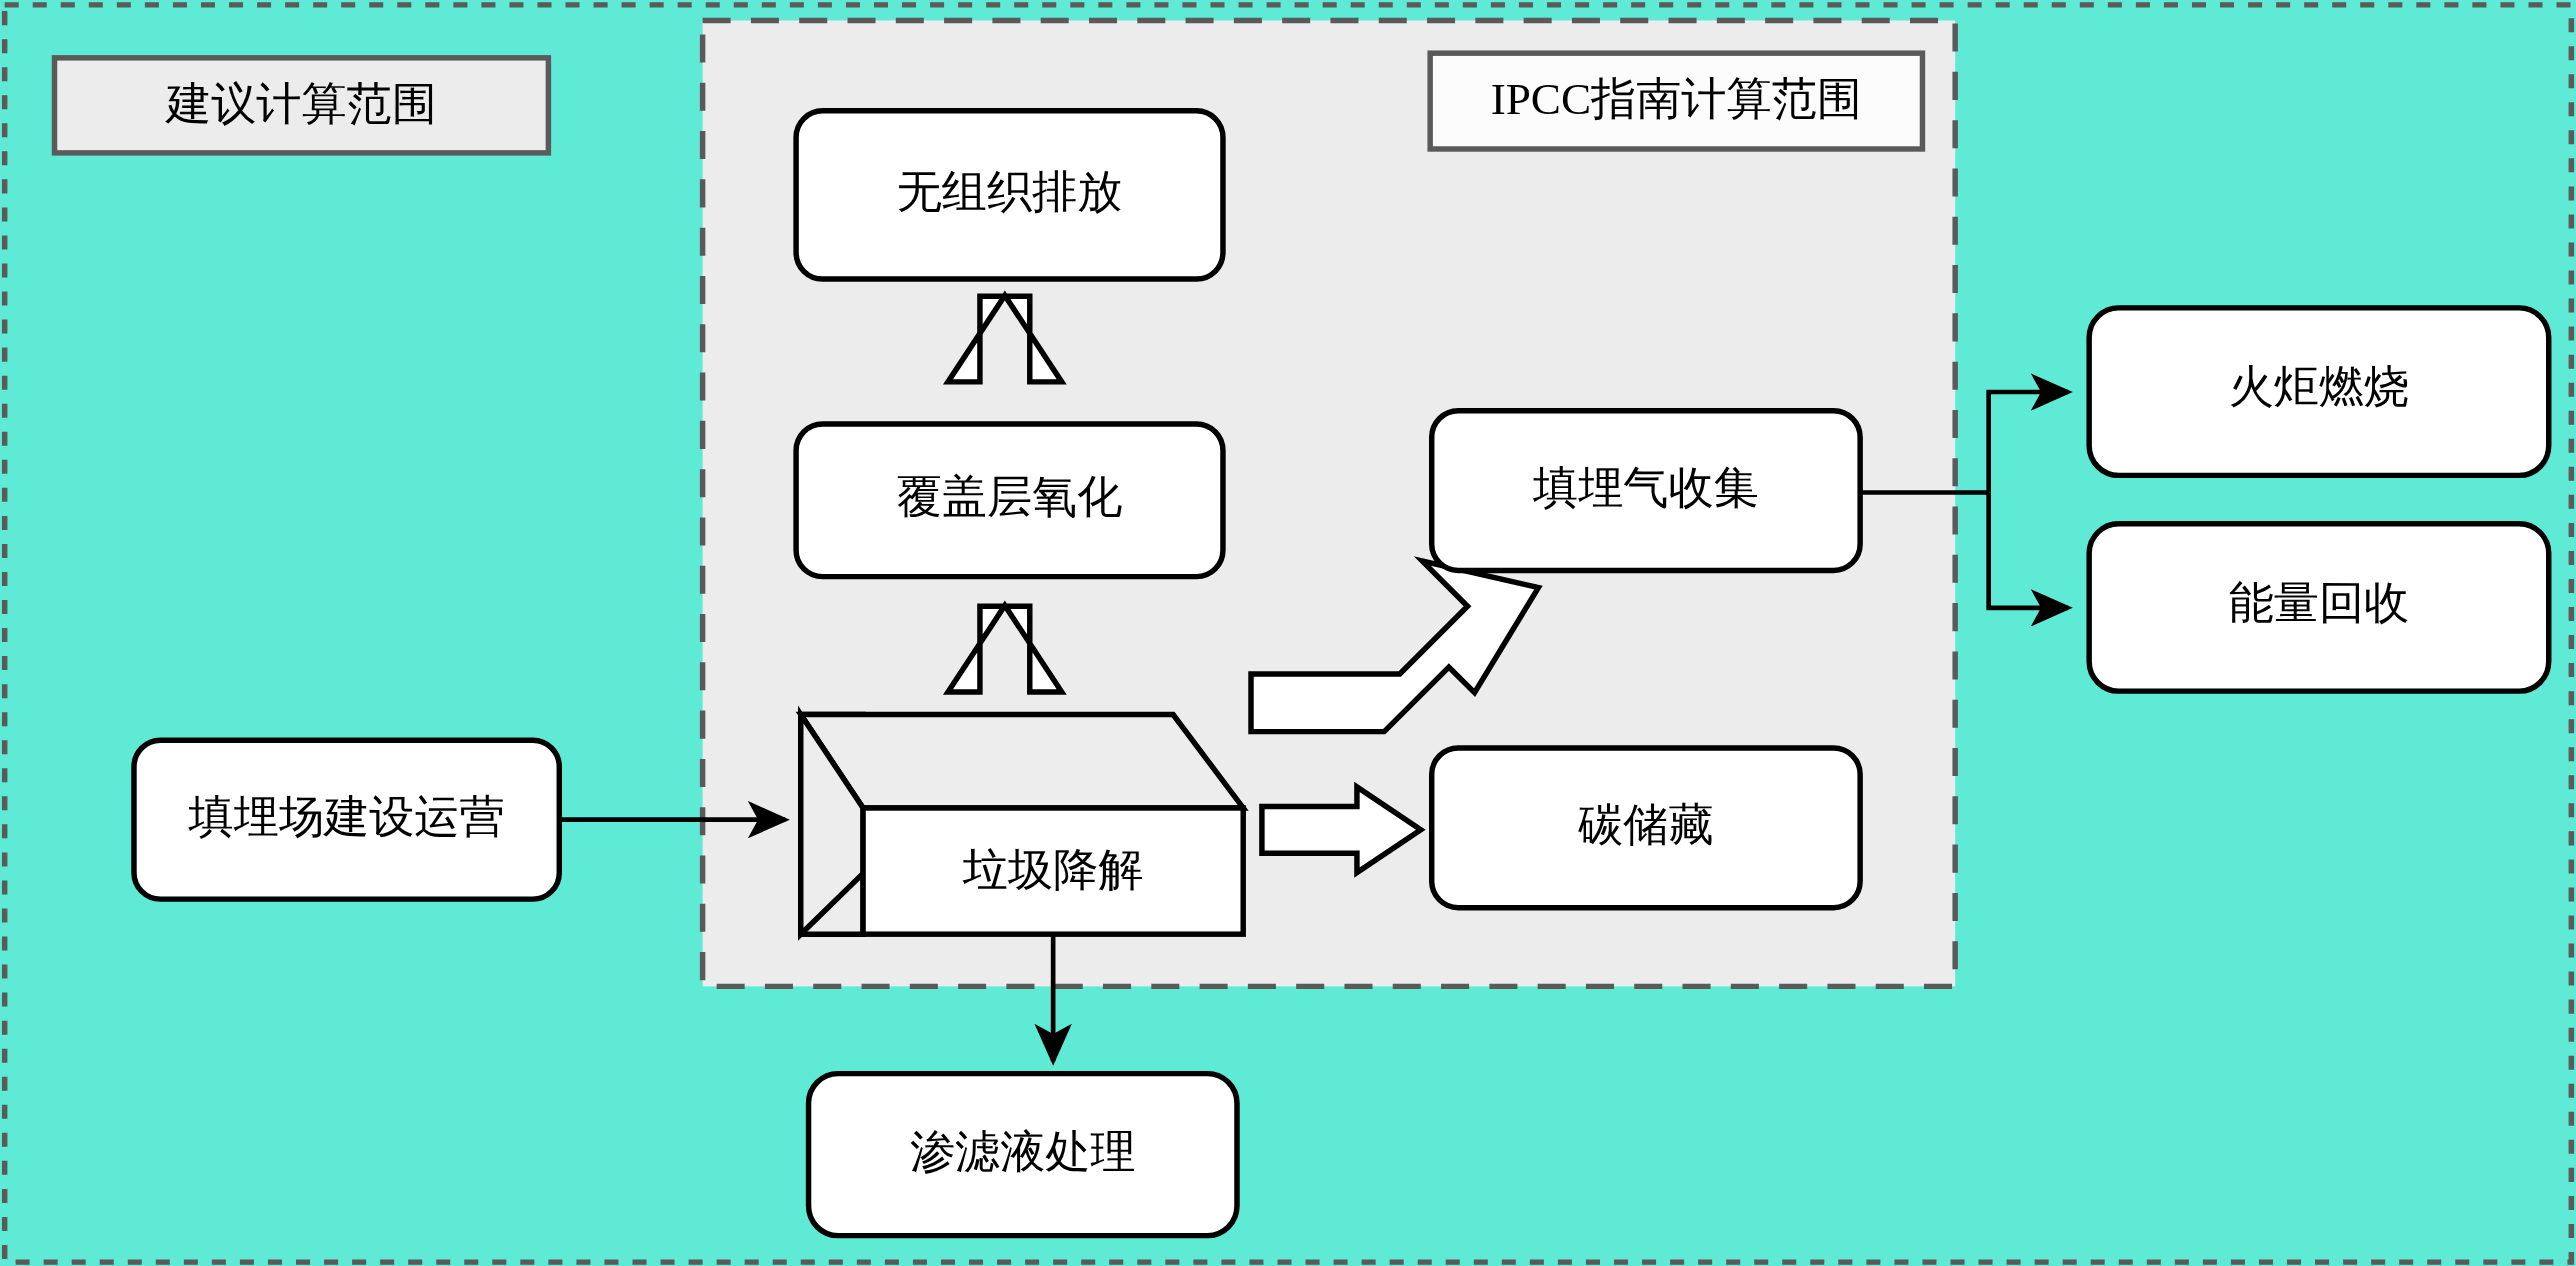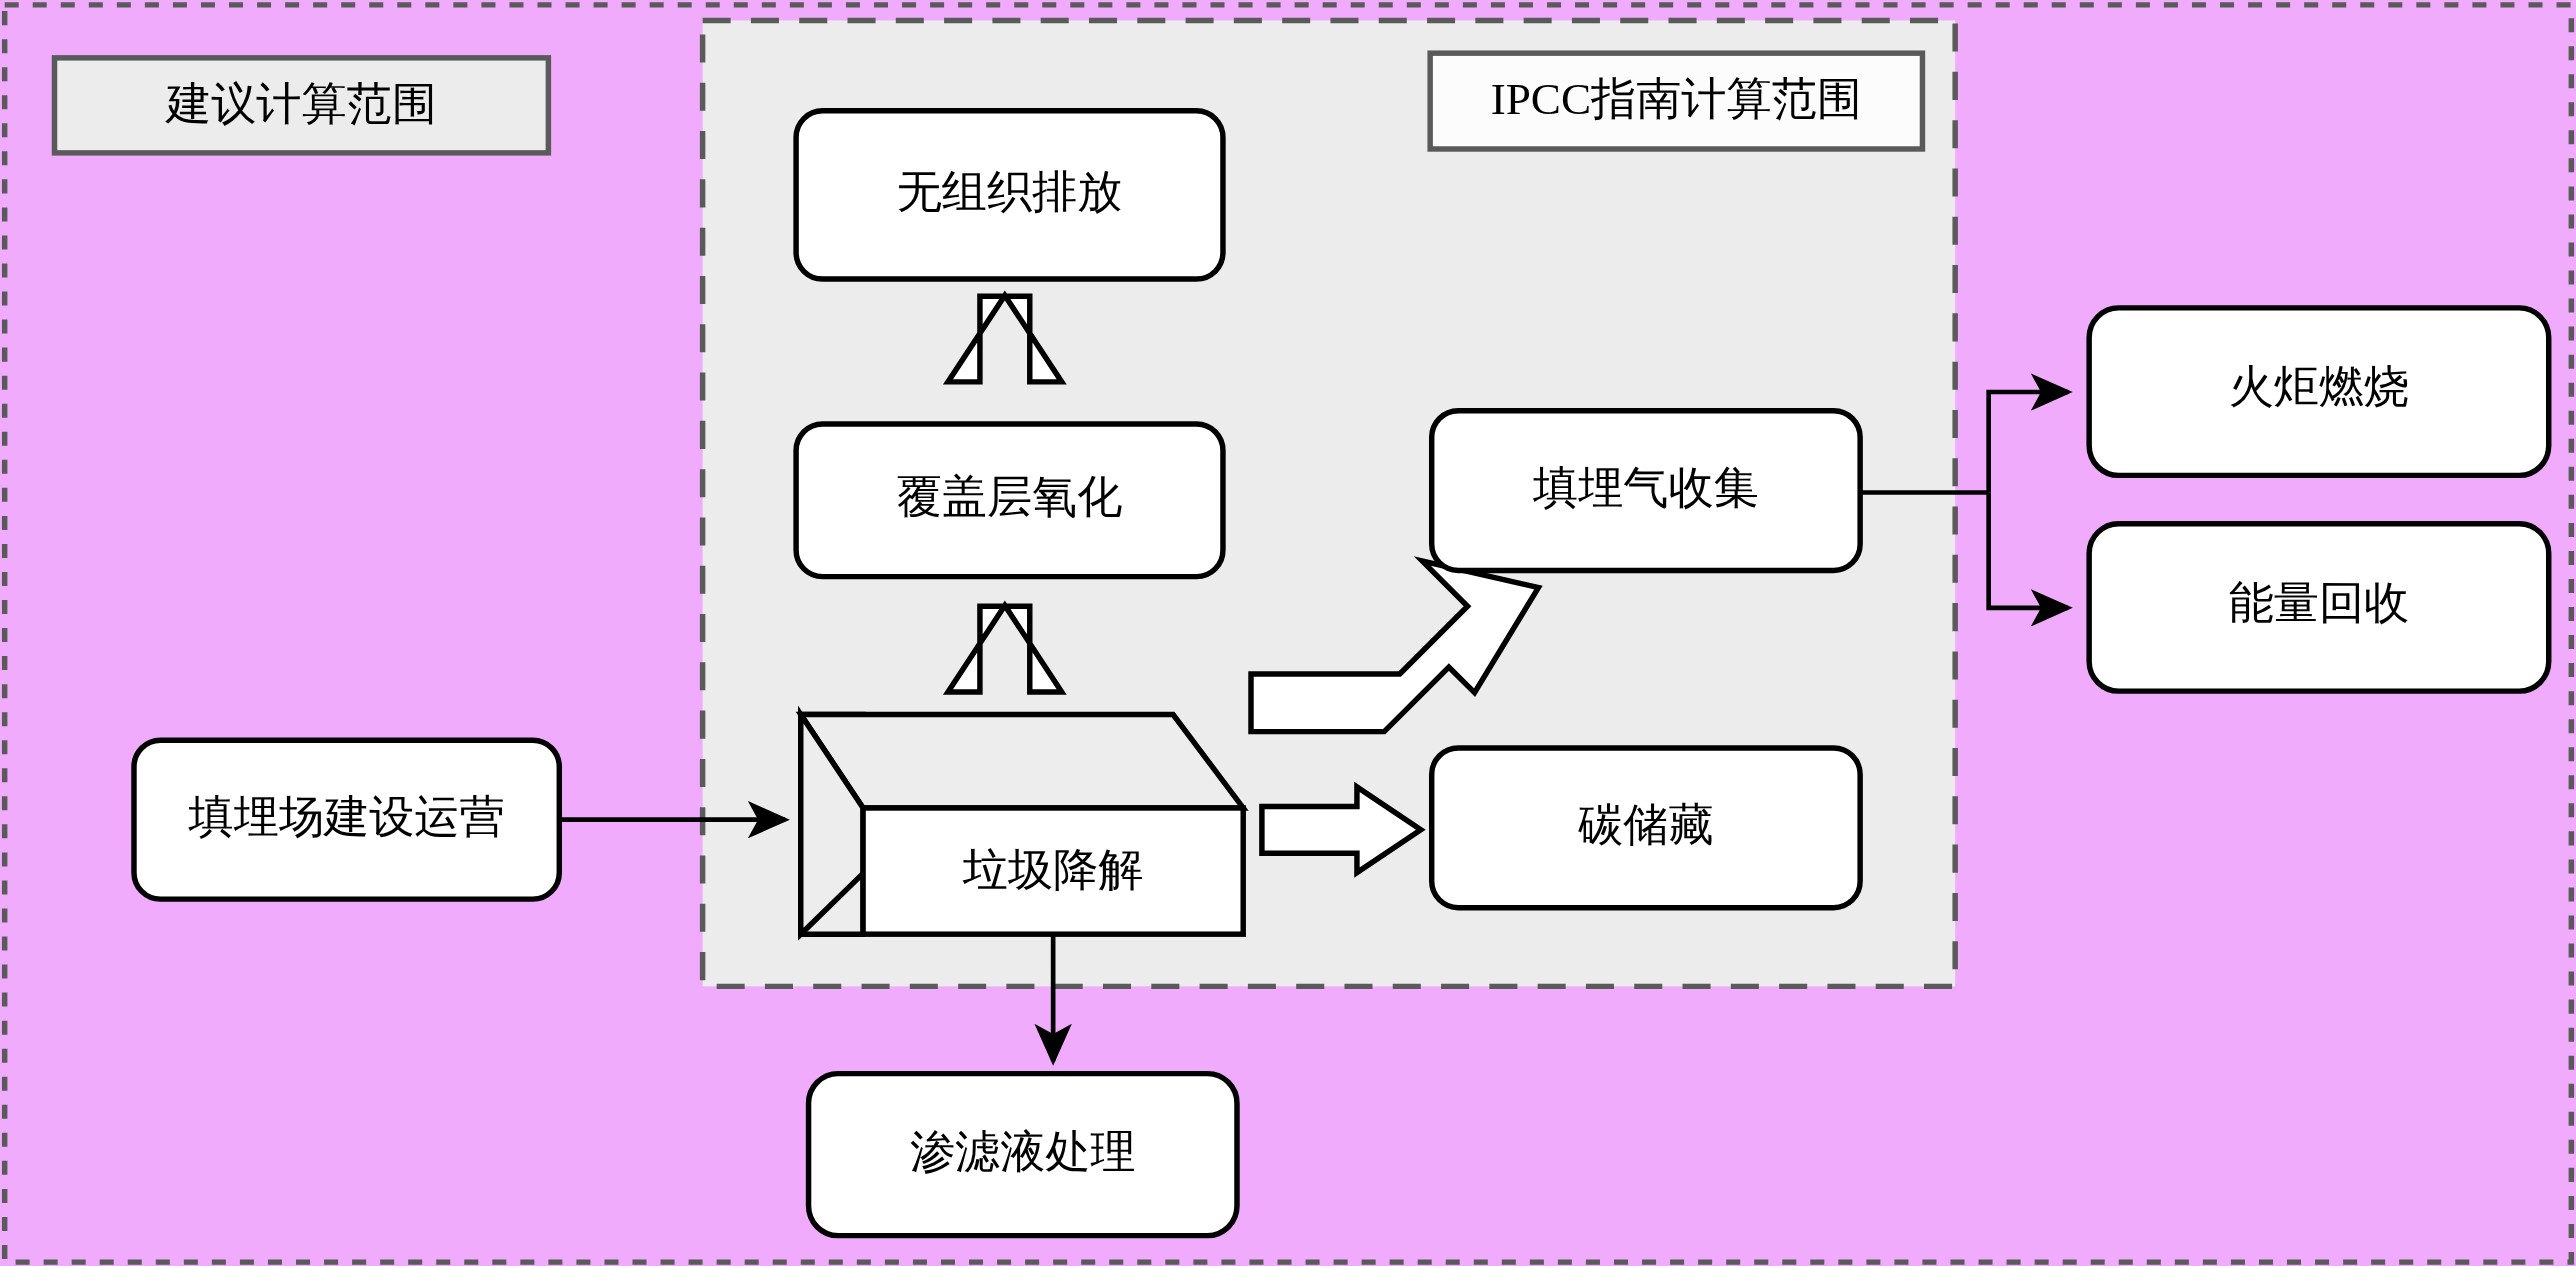--- a/index.html
+++ b/index.html
@@ -7,21 +7,21 @@
     padding: 0;
     background: #ffffff;
   }
   body {
     font-family: "Liberation Serif", "DejaVu Serif", serif;
   }
   #diagram-root {
     position: relative;
     width: 2576px;
     height: 1267px;
-    background: #f0abfc;
+    background: #5eead4;
     overflow: hidden;
   }
   svg.layer {
     position: absolute;
     top: 0;
     left: 0;
     width: 2576px;
     height: 1267px;
   }
   .node-label {

